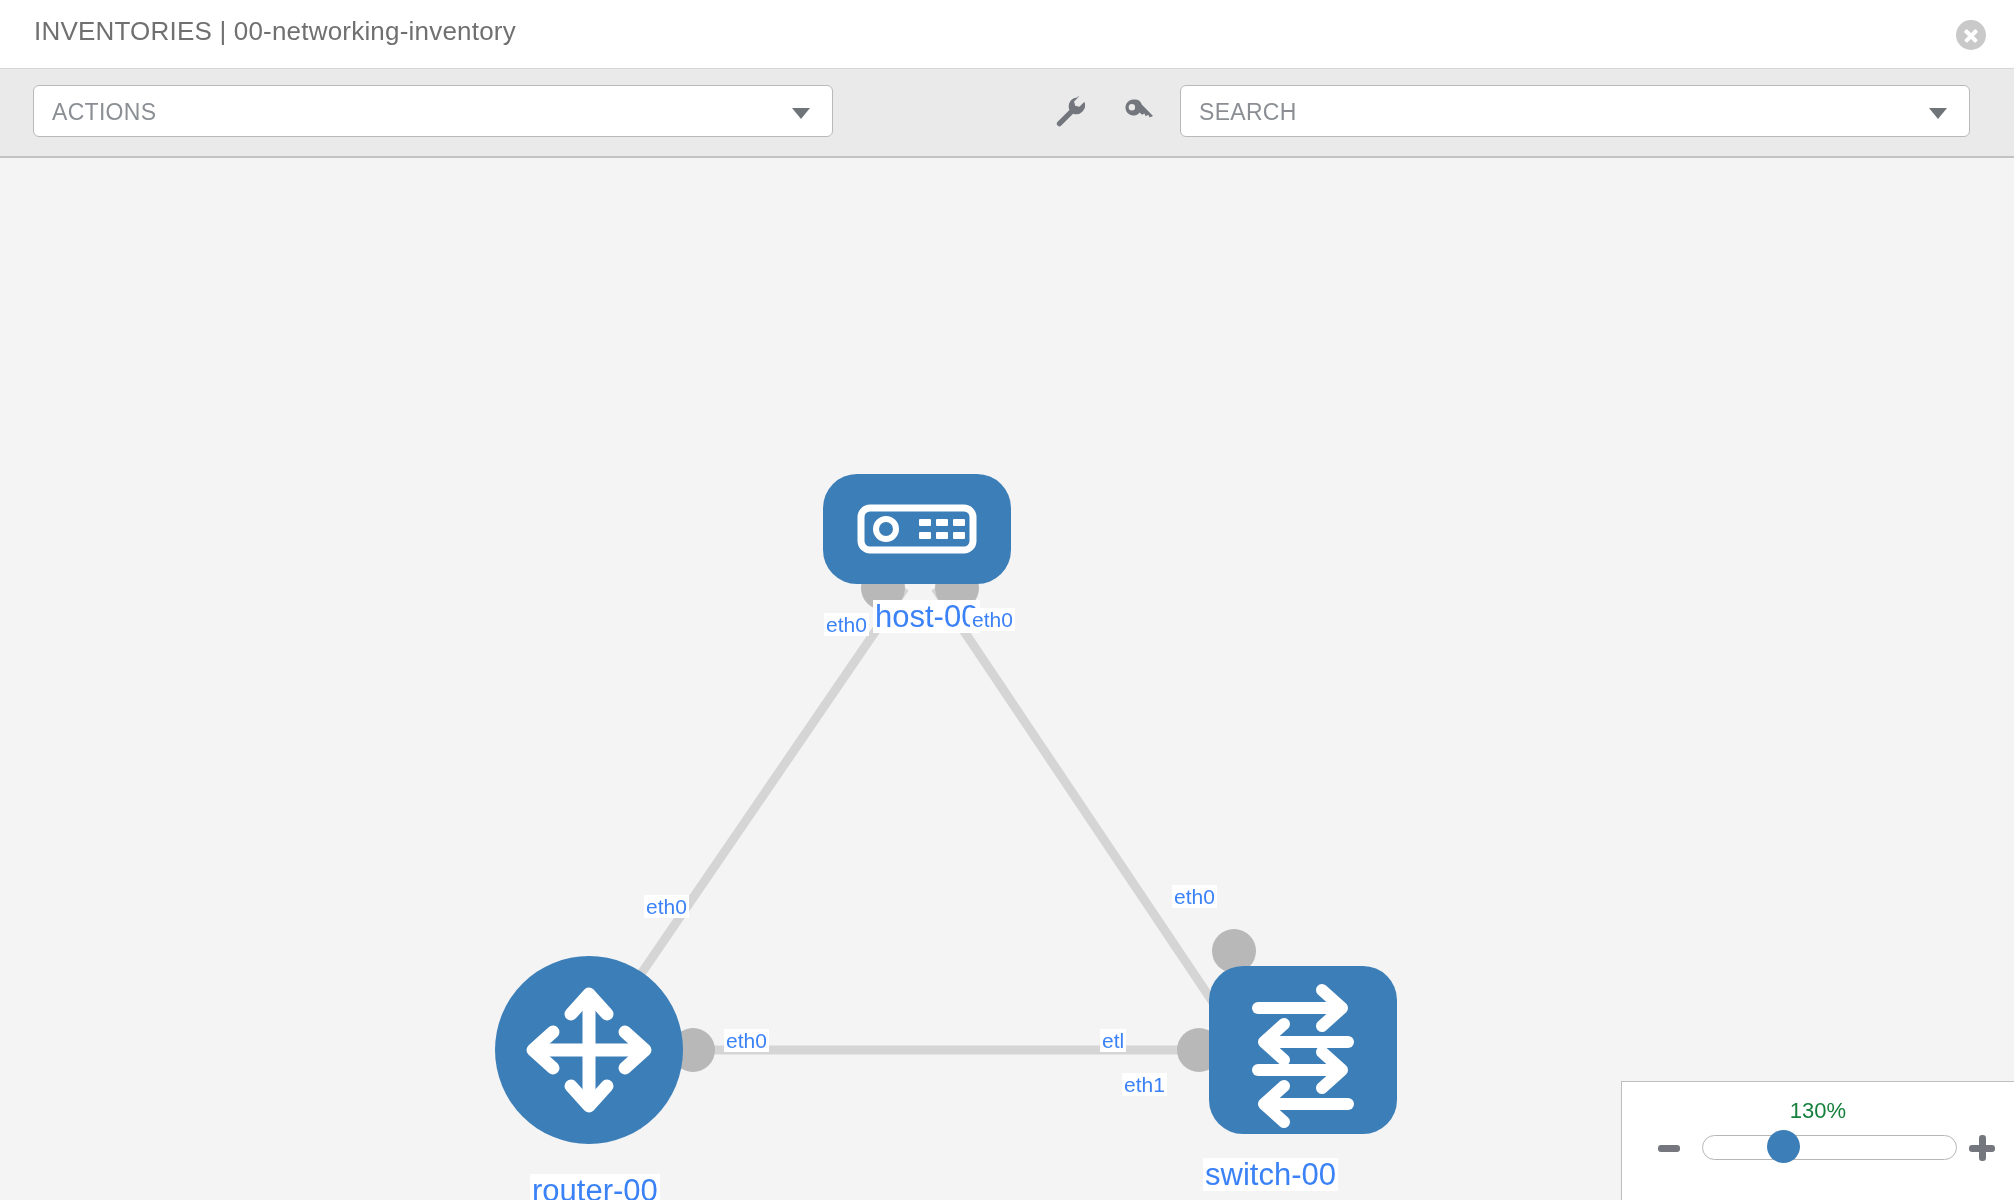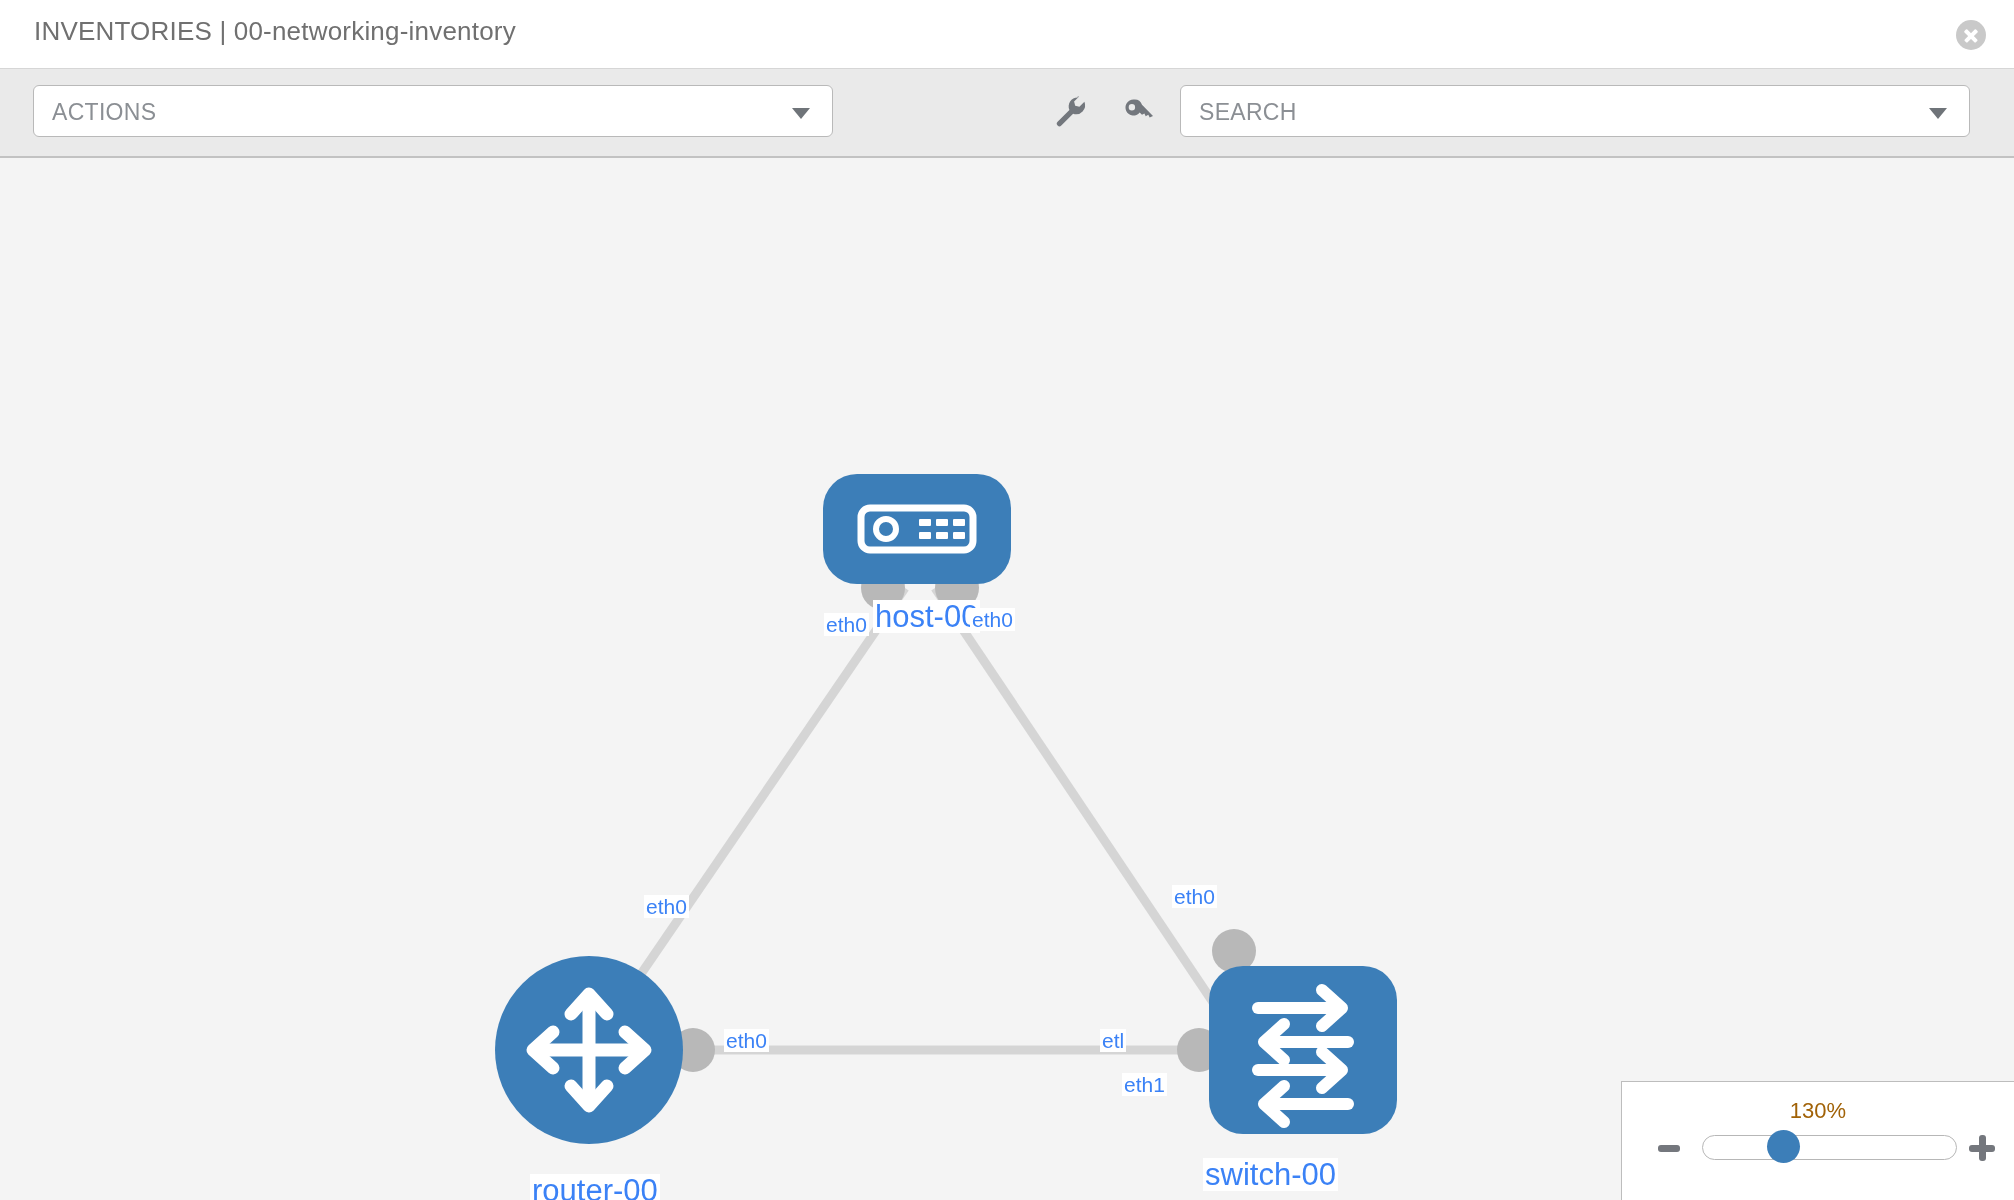--- a/index.html
+++ b/index.html
@@ -151,21 +151,21 @@
     border-right: none;
     border-bottom: none;
     box-sizing: border-box;
   }
   #zoom-level {
     position: absolute;
     left: 0; right: 0;
     top: 16px;
     text-align: center;
     font-size: 22px;
-    color: #a16207;
+    color: #15803d;
   }
   #zoom-minus {
     position: absolute;
     left: 36px;
     top: 63px;
     width: 22px;
     height: 7px;
     background: #74777d;
     border-radius: 3px;
     cursor: pointer;

